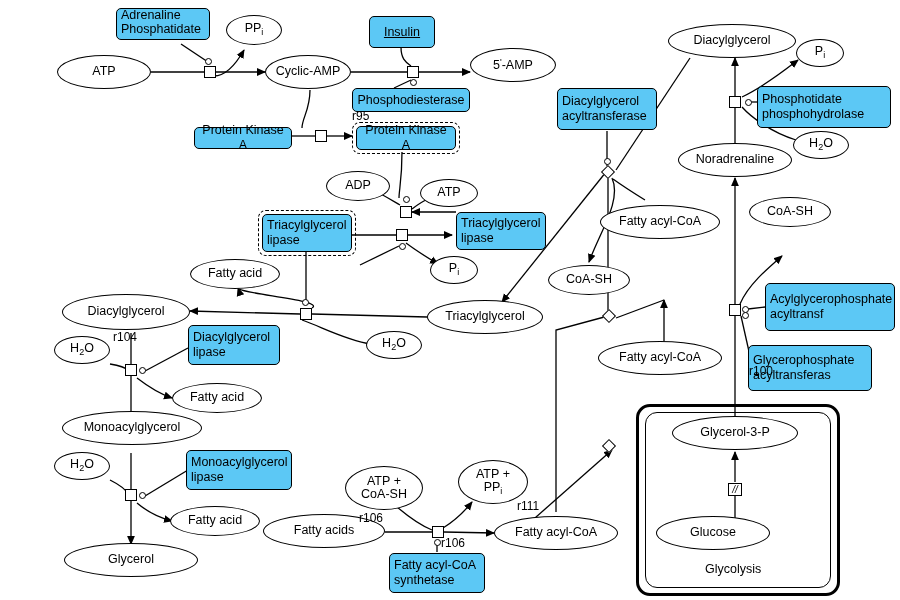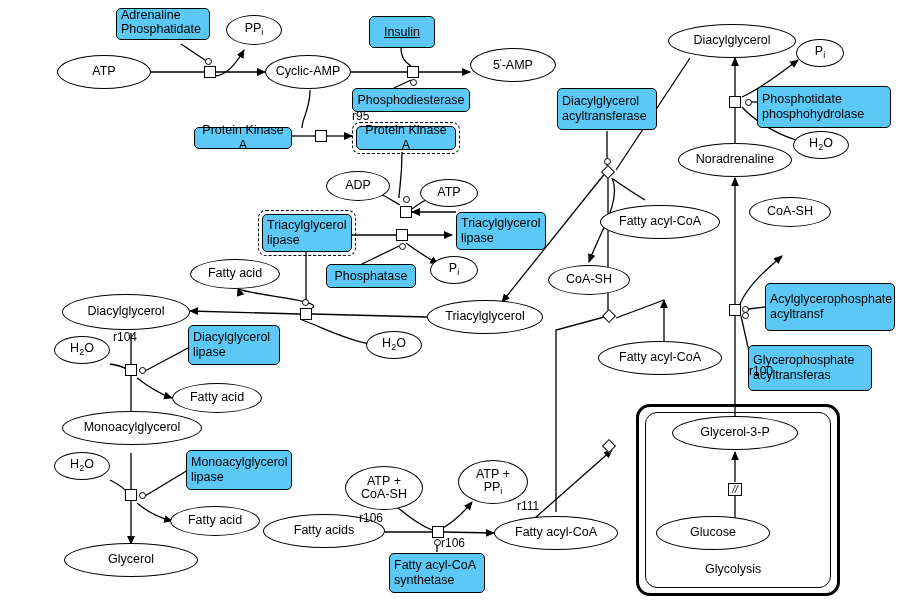--- a/index.html
+++ b/index.html
@@ -357,21 +357,20 @@
       <span>Triacylglycerol</span><br><span>lipase</span>
     </span>
   </div>
 
   <div class="enz" style="left:456px;top:212px;width:90px;height:38px;">
     <span>
       <span>Triacylglycerol</span><br><span>lipase</span>
     </span>
   </div>
 
-  <div class="enz center" style="left:326px;top:264px;width:90px;height:24px;">Phosphatase</div>
 
   <div class="enz" style="left:188px;top:325px;width:92px;height:40px;">
     <span>
       <span>Diacylglycerol</span><br><span>lipase</span>
     </span>
   </div>
 
   <div class="enz" style="left:186px;top:450px;width:106px;height:40px;">
     <span>
       <span>Monoacylglycerol</span><br><span>lipase</span>

